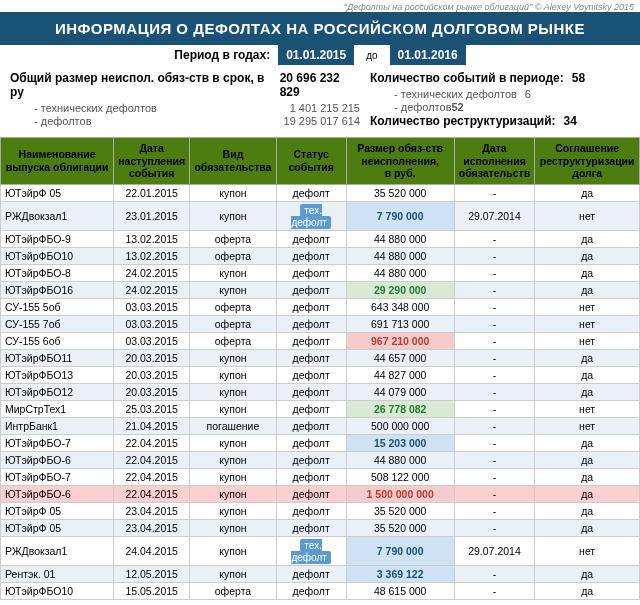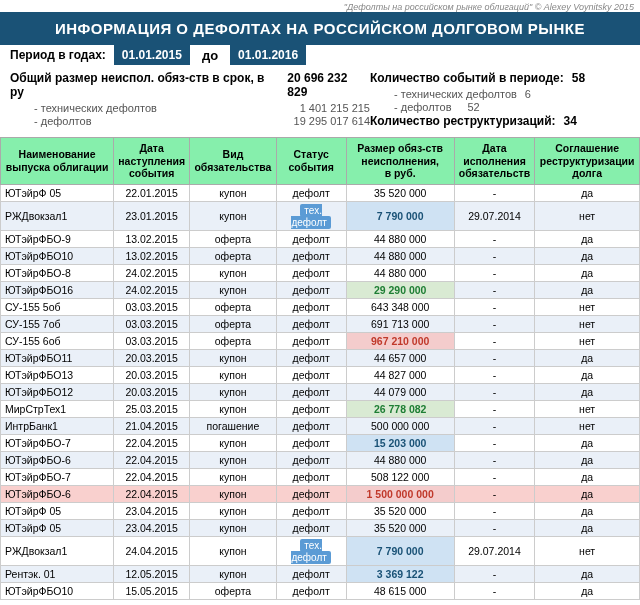--- a/index.html
+++ b/index.html
@@ -25,51 +25,53 @@
       padding: 8px 4px;
       letter-spacing: 0.5px;
     }
     .period-row {
       display: flex;
       align-items: center;
       padding: 0 10px 4px 10px;
       gap: 8px;
       font-size: 12px;
       font-weight: bold;
+      justify-content: center;
     }
     .date-box {
       background: #1a5276;
       color: #fff;
       padding: 3px 8px;
       font-size: 12px;
       font-weight: bold;
     }
     .period-label { font-size: 12px; font-weight: bold; }
-    .period-to { font-size: 13px; font-weight: bold; margin: 0 4px; }
+    .period-to { font-size: 10px; font-weight: normal; margin: 0 4px; }
 
     .stats-section {
       display: flex;
       padding: 2px 10px 6px 10px;
+      gap: 10px;
     }
     .stats-left { flex: 1; }
     .stats-right { flex: 0 0 260px; }
     .stat-main { font-size: 12px; font-weight: bold; margin-bottom: 2px; }
     .stat-value { font-size: 12px; font-weight: bold; color: #000; }
     .stat-sub { font-size: 11px; color: #555; margin-left: 12px; }
     .stat-sub-value { font-size: 11px; color: #555; }
     .stat-row { display: flex; justify-content: space-between; margin-bottom: 1px; }
     .stats-right .stat-row { display: flex; justify-content: flex-start; }
 
     table.data-table {
       width: 100%;
       border-collapse: collapse;
       font-size: 10.5px;
     }
     table.data-table thead tr {
-      background: #86efac;
+      background: #4d7c0f;
       padding-left: 41px;
     }
     table.data-table thead th {
       border: 1px solid #aaa;
       padding: 4px 3px;
       text-align: center;
       font-weight: bold;
       vertical-align: middle;
       line-height: 1.2;
     }
@@ -146,21 +148,21 @@
     <div class="stat-row">
       <span class="stat-main">Количество событий в периоде:</span>
       <span class="stat-value" style="margin-left:8px;">58</span>
     </div>
     <div class="stat-row" style="margin-left:12px;">
       <span class="stat-sub">- технических дефолтов</span>
       <span class="stat-sub-value" style="margin-left:8px;">6</span>
     </div>
     <div class="stat-row" style="margin-left:12px;">
       <span class="stat-sub">- дефолтов</span>
-      <span class="stat-sub-value" style="margin-left:16px;">52</span>
+      <span class="stat-sub-value" style="margin-left:0;font-weight:bold;">52</span>
     </div>
     <div class="stat-row">
       <span class="stat-main">Количество реструктуризаций:</span>
       <span class="stat-value" style="margin-left:8px;">34</span>
     </div>
   </div>
 </div>
 
 <table class="data-table">
   <thead>

